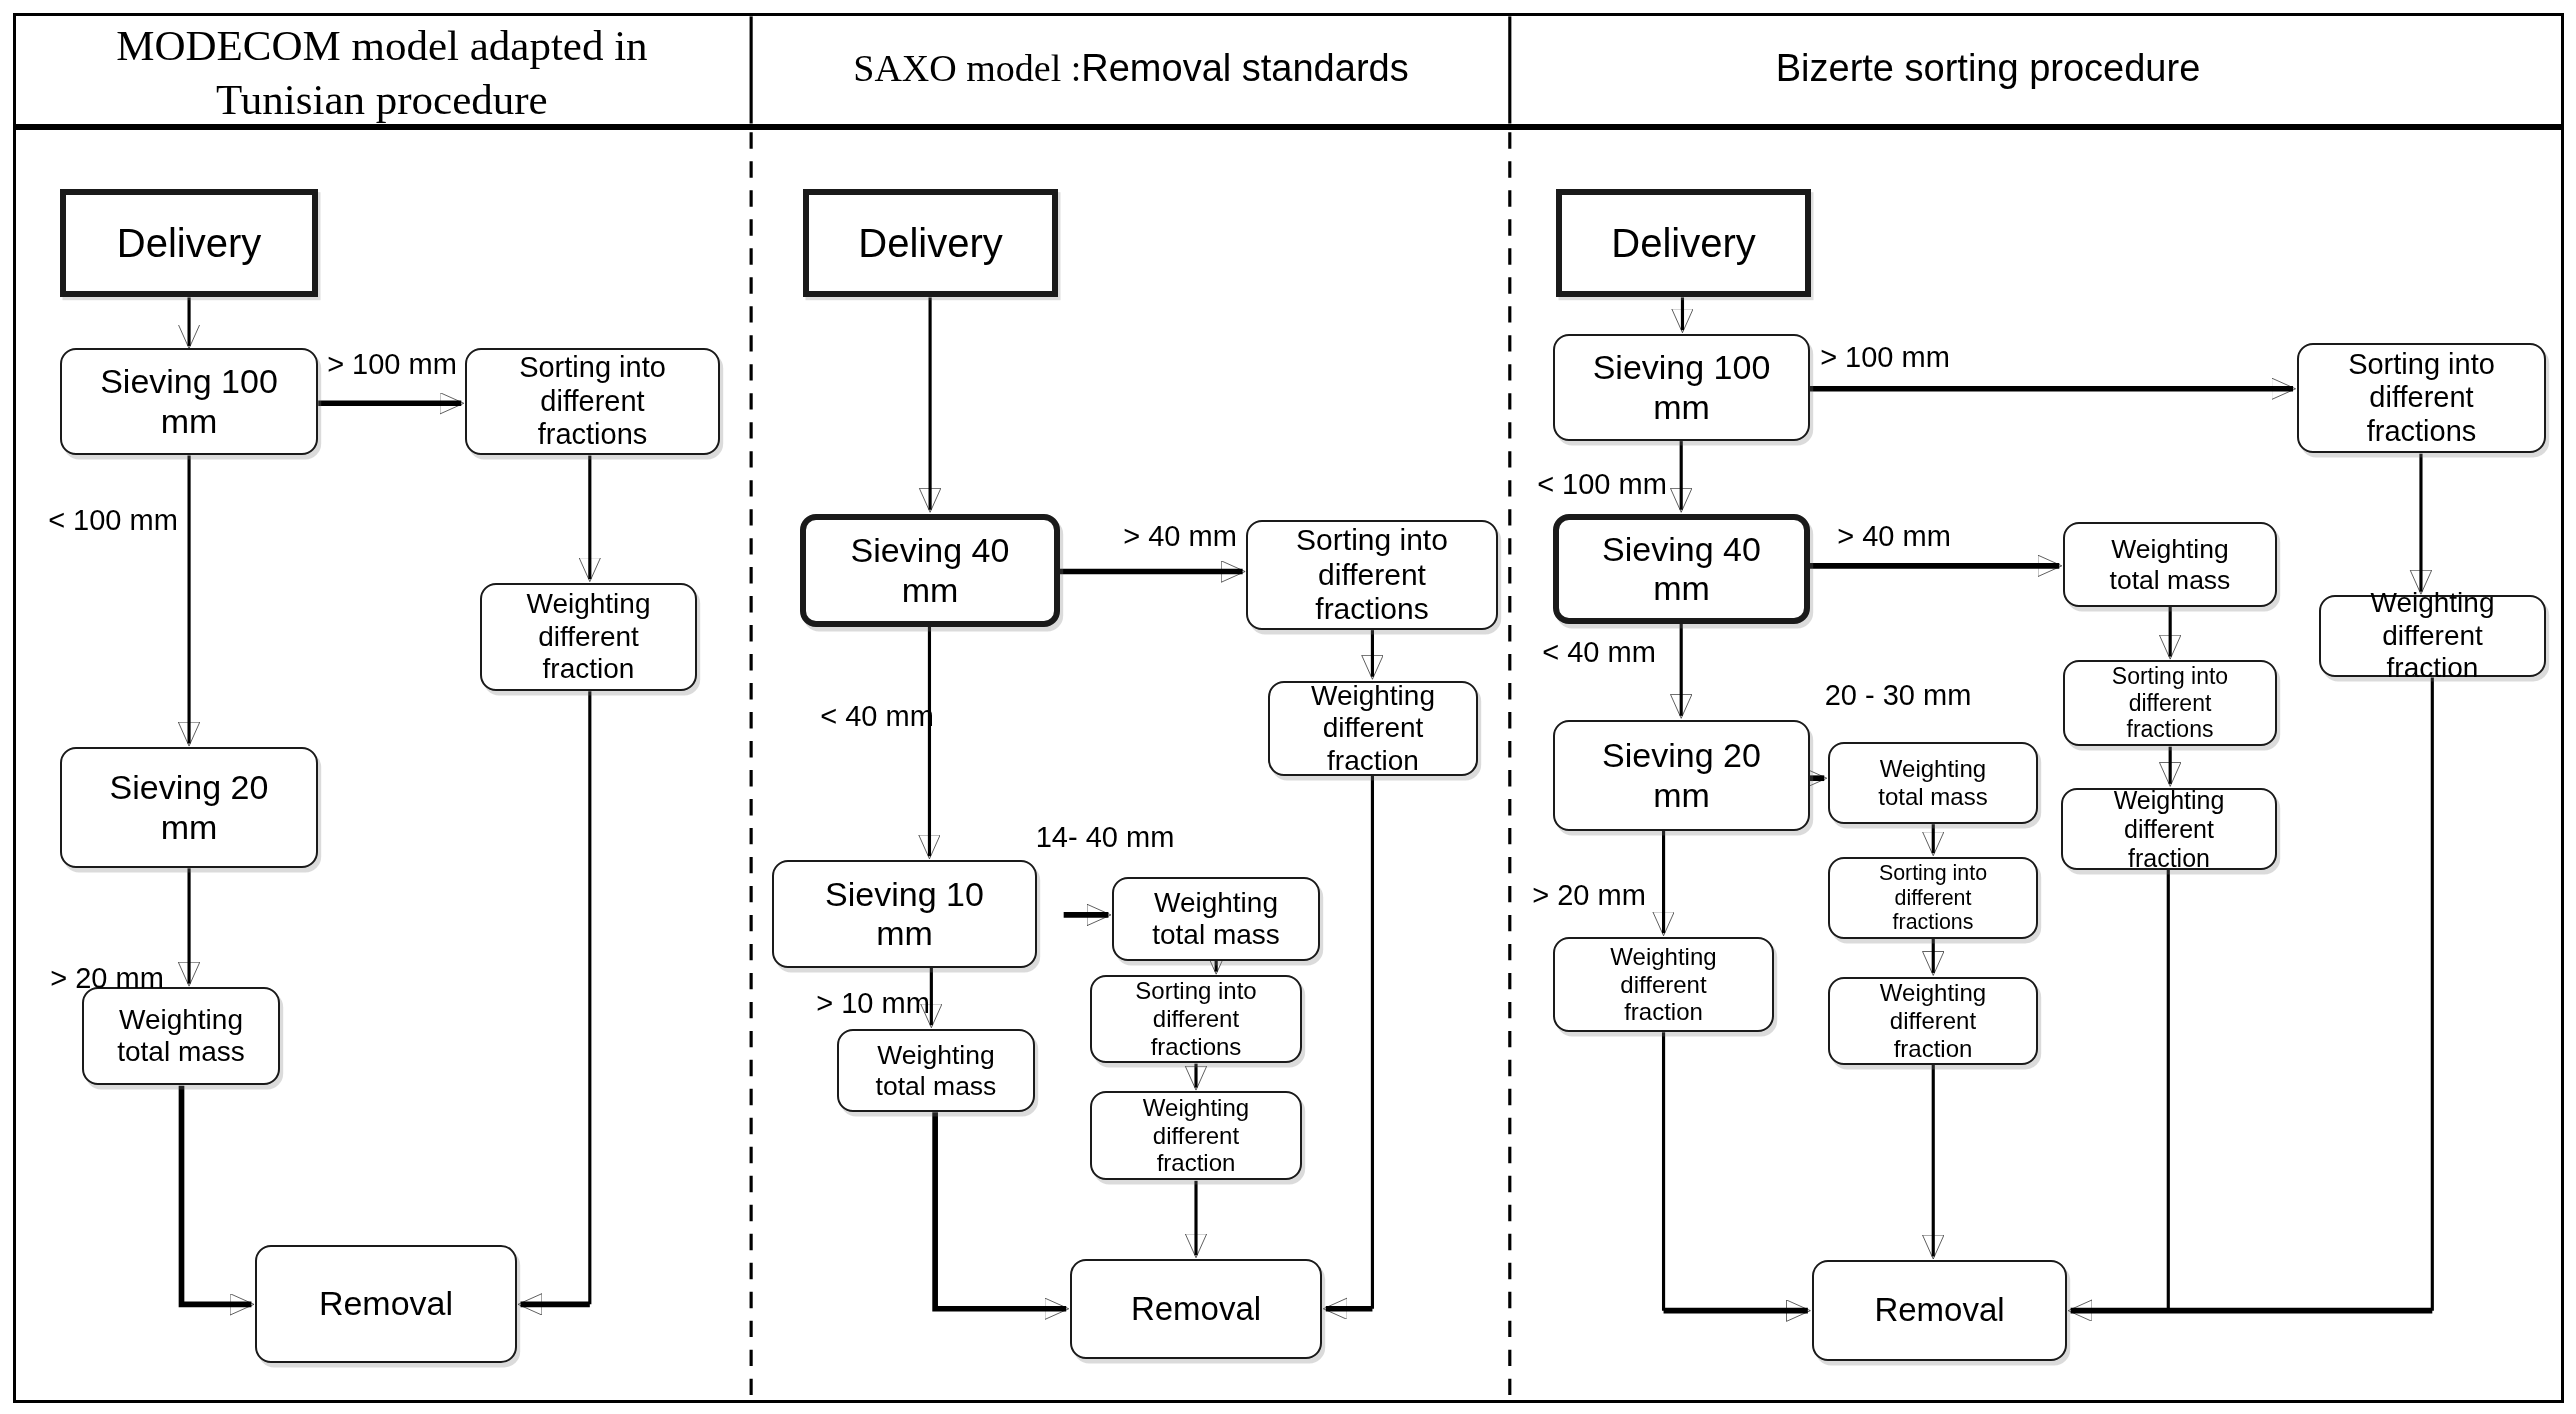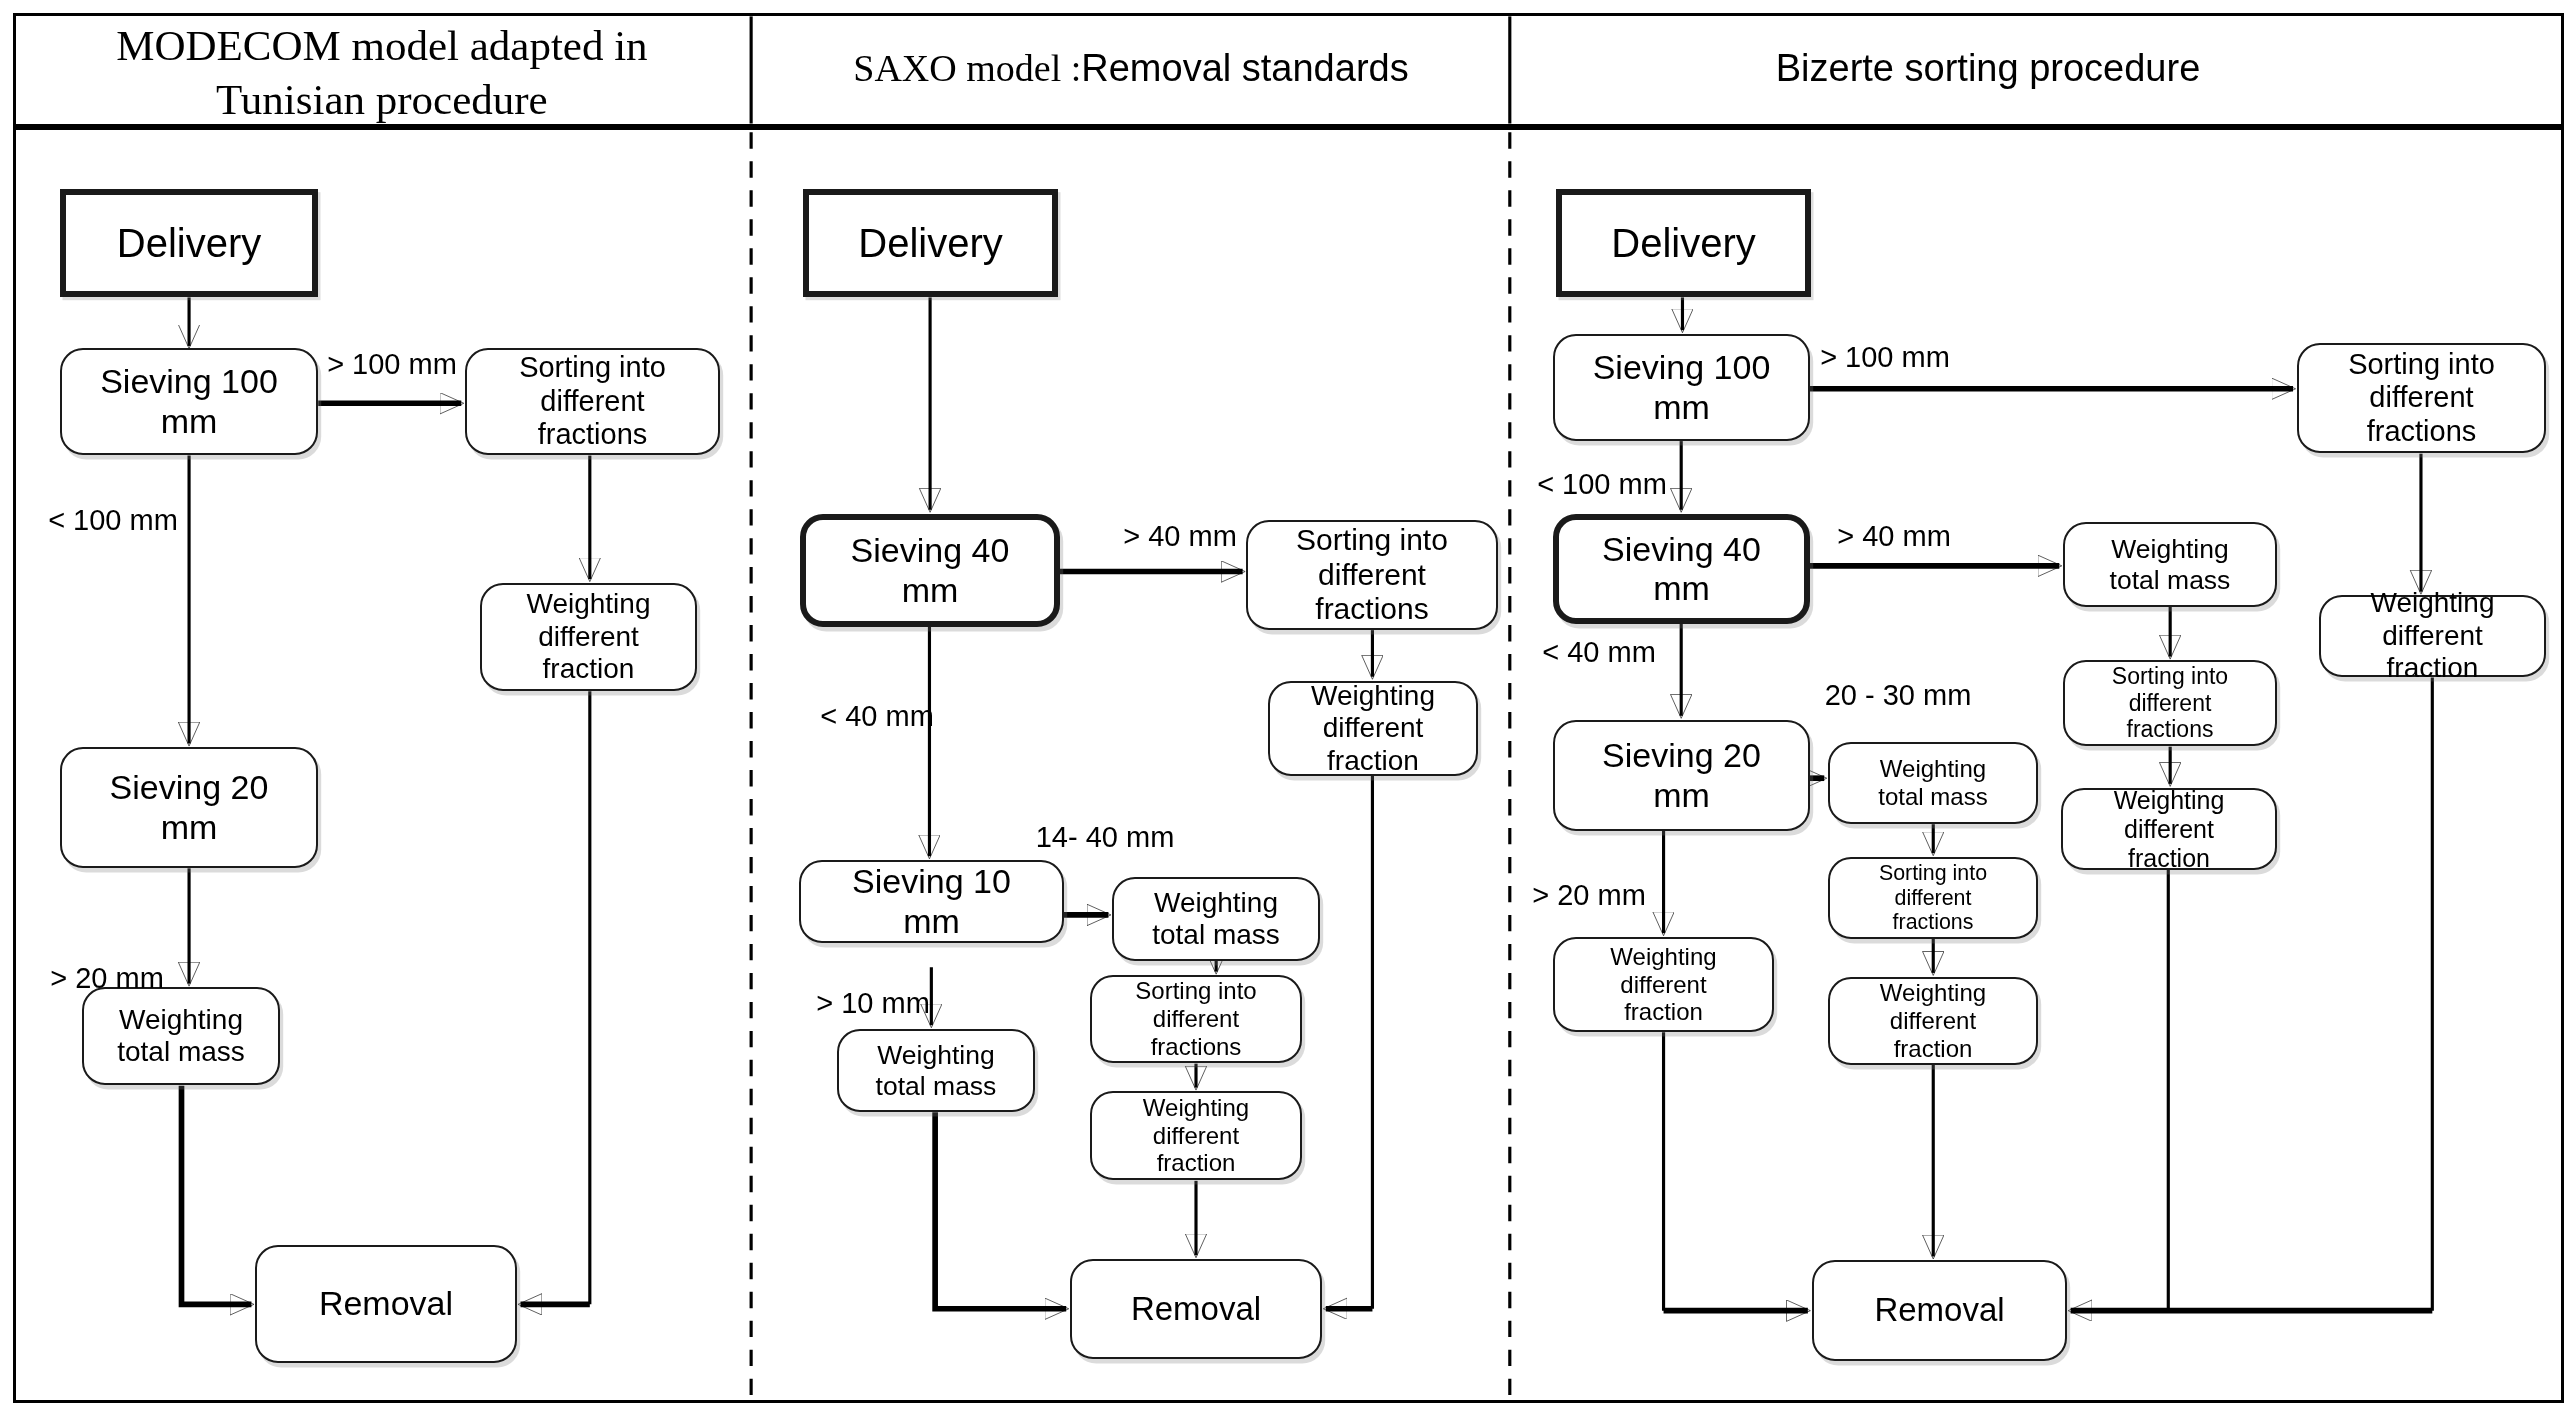--- a/index.html
+++ b/index.html
@@ -13,21 +13,21 @@
   svg.wires path{fill:none;stroke:#000;}
   svg.wires path.thin{stroke-width:5px;}
   svg.wires path.thick{stroke-width:9px;}
   svg.wires path.divs{stroke-width:5px;}
   svg.wires path.divd{stroke-width:5px;stroke-dasharray:26 20;}
   
   .htitle{position:absolute;text-align:center;line-height:1.25;}
   .serifF{font-family:"Liberation Serif",serif;}
   .sansF{font-family:"Liberation Sans",sans-serif;}
   
-  .node{position:absolute;background:#fff;border:2.5px solid #1a1a1a;border-radius:23px;
+  .node{position:absolute;background:#fff;border:2.5px solid #1a1a1a;border-radius:16px;
         display:flex;align-items:center;justify-content:center;text-align:center;
         line-height:1.16;box-sizing:border-box;box-shadow:3.2px 4.4px 0 rgba(125,125,125,0.28);}
   .sharp{border-radius:0;border-width:6.3px;box-shadow:2.5px 3.2px 0 rgba(125,125,125,0.25);}
   .thickb{border-width:6.3px;}
   .padS{padding:0 31.5px;}
   .padN{padding:0 30px;}
   .f64{font-size:40px;}
   .f54{font-size:34px;}
   .f52{font-size:33px;}
   .f48{font-size:30px;}
@@ -120,21 +120,21 @@
   <div class="node f54" style="left:255px;top:1245px;width:262px;height:118px;">Removal</div>
 
   <div class="elabel" style="left:392px;top:364px;">&gt; 100 mm</div>
   <div class="elabel" style="left:113px;top:520px;">&lt; 100 mm</div>
   <div class="elabel" style="left:107px;top:978px;">&gt; 20 mm</div>
 
   <div class="node sharp f64" style="left:803px;top:189px;width:255px;height:108px;">Delivery</div>
   <div class="node thickb f54 padS" style="left:800px;top:514px;width:260px;height:113px;">Sieving 40 mm</div>
   <div class="node f48 padN" style="left:1246px;top:520px;width:252px;height:110px;">Sorting into different fractions</div>
   <div class="node f44 padN" style="left:1268px;top:681px;width:210px;height:95px;">Weighting different fraction</div>
-  <div class="node f54 padS" style="left:799px;top:860px;width:265px;height:83px;">Sieving 10 mm</div>
+  <div class="node f54 padS" style="left:772px;top:860px;width:265px;height:108px;">Sieving 10 mm</div>
   <div class="node f44 padN" style="left:1112px;top:877px;width:208px;height:84px;">Weighting total mass</div>
   <div class="node f38 padN" style="left:1090px;top:975px;width:212px;height:88px;">Sorting into different fractions</div>
   <div class="node f38 padN" style="left:1090px;top:1091px;width:212px;height:89px;">Weighting different fraction</div>
   <div class="node f42 padN" style="left:837px;top:1029px;width:198px;height:83px;">Weighting total mass</div>
   <div class="node f52" style="left:1070px;top:1259px;width:252px;height:100px;">Removal</div>
 
   <div class="elabel" style="left:1180px;top:536px;">&gt; 40 mm</div>
   <div class="elabel" style="left:877px;top:716px;">&lt; 40 mm</div>
   <div class="elabel" style="left:1105px;top:837px;">14- 40 mm</div>
   <div class="elabel" style="left:873px;top:1003px;">&gt; 10 mm</div>

